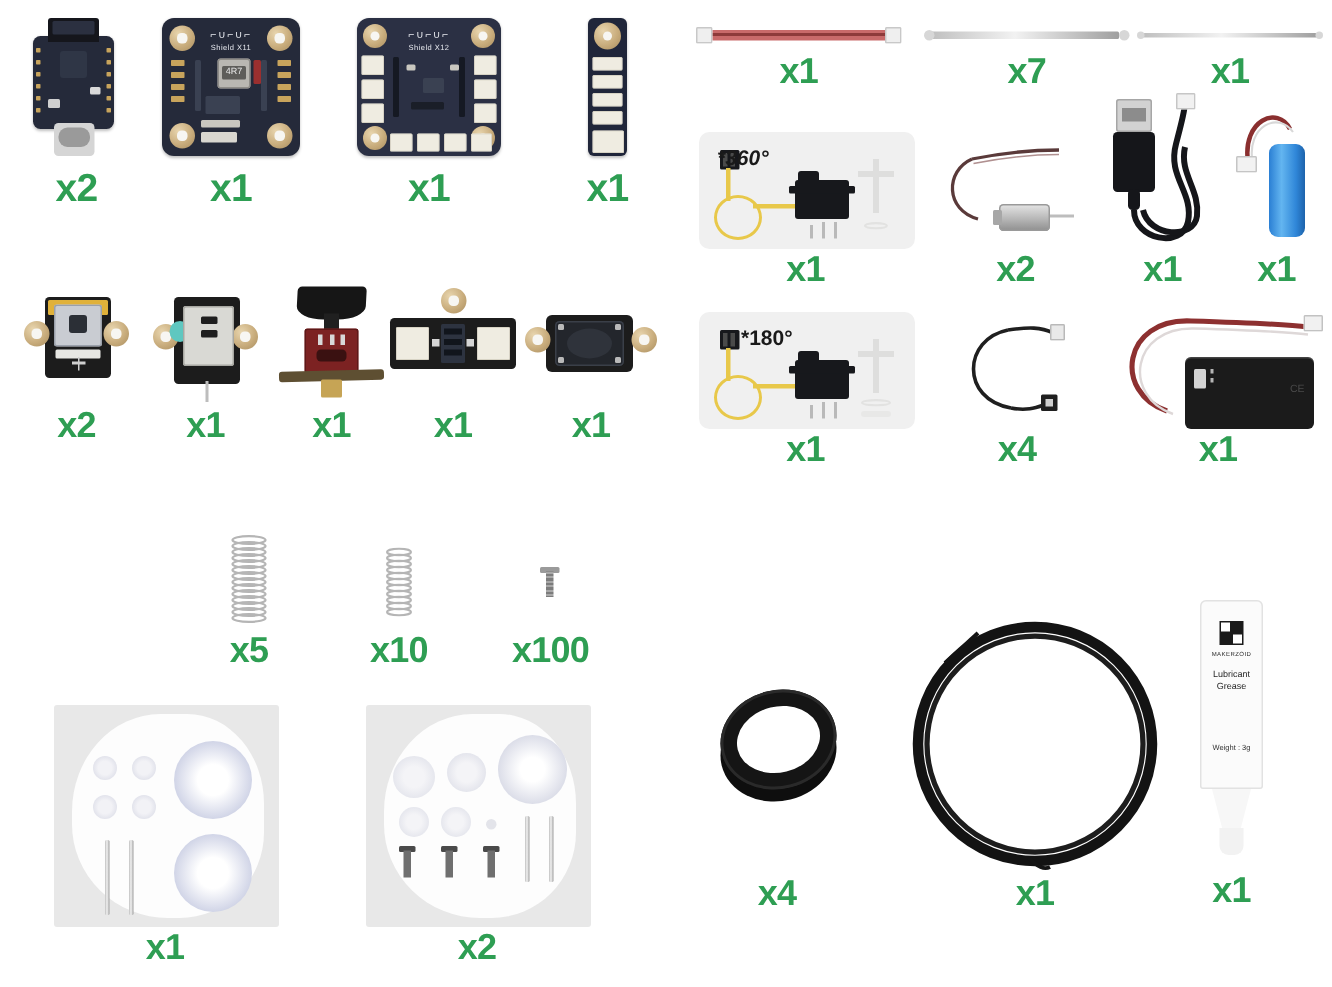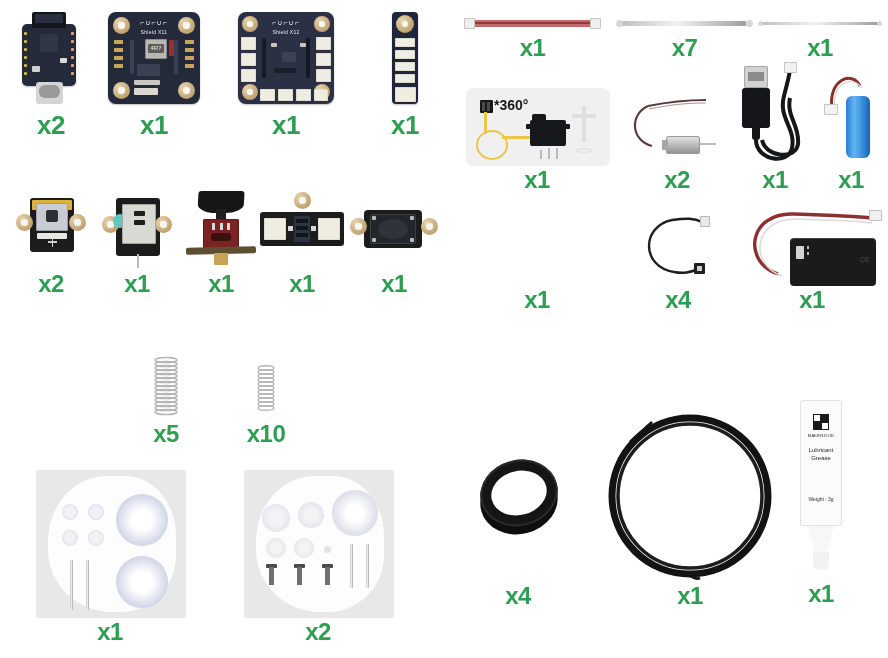--- a/index.html
+++ b/index.html
@@ -304,20 +304,28 @@
             <ellipse cx="40" cy="44" rx="8" ry="2.2"></ellipse>
           <ellipse cx="40" cy="48" rx="8" ry="2.2"></ellipse>
             <ellipse cx="40" cy="52" rx="8" ry="2.2"></ellipse>
           <ellipse cx="40" cy="56" rx="8" ry="2.2"></ellipse>
         </g>
       </svg>
     </div>
     <div class="qty s24" style="top:68px;">x10</div>
   </div>
 
+  <div class="cell" style="left:326px;top:360px;width:82px;height:90px;">
+    <div class="art" style="height:62px;">
+      <div style="position:absolute;left:34px;top:18px;width:13px;height:4px;background:#9a9a9a;border-radius:1px;"></div>
+      <div style="position:absolute;left:38px;top:21px;width:5px;height:17px;
+                  background:repeating-linear-gradient(180deg,#a8a8a8 0 1.5px,#7c7c7c 1.5px 3px);"></div>
+    </div>
+    <div class="qty s24" style="top:60px;">x100</div>
+  </div>
 
   <div class="cell" style="left:32px;top:468px;width:156px;height:182px;">
     <div class="art" style="height:152px;">
       <div class="bag" style="left:4px;top:2px;width:150px;height:148px;"></div>
       <div class="bagwhite" style="left:16px;top:8px;width:128px;height:136px;"></div>
 
       <div class="gear" style="left:30px;top:36px;width:16px;height:16px;background:radial-gradient(circle,#f2f2f6 40%,#d3d5e2 100%);"></div>
       <div class="gear" style="left:56px;top:36px;width:16px;height:16px;background:radial-gradient(circle,#f2f2f6 40%,#d3d5e2 100%);"></div>
       <div class="gear" style="left:30px;top:62px;width:16px;height:16px;background:radial-gradient(circle,#f2f2f6 40%,#d3d5e2 100%);"></div>
       <div class="gear" style="left:56px;top:62px;width:16px;height:16px;background:radial-gradient(circle,#f2f2f6 40%,#d3d5e2 100%);"></div>
@@ -386,21 +394,21 @@
   </div>
 
   <div class="cell" style="left:462px;top:88px;width:150px;height:110px;">
     <div class="art" style="height:82px;">
       <div class="wirebag" style="left:4px;top:0px;width:144px;height:78px;"></div>
 
       <div class="plug" style="left:18px;top:12px;width:13px;height:13px;"></div>
       <div style="position:absolute;left:20px;top:14px;width:3px;height:9px;background:#4a4a4a;"></div>
       <div style="position:absolute;left:25px;top:14px;width:3px;height:9px;background:#4a4a4a;"></div>
 
-      <div class="deg" style="left:32px;top:9px;">*360°</div>
+      <div class="deg" style="left:16px;top:9px;font-style:italic;">*360°</div>
 
       <div style="position:absolute;left:22px;top:24px;width:3px;height:22px;background:#e8c84a;"></div>
       <div class="ylw" style="left:14px;top:42px;width:28px;height:26px;border-color:#e8c84a;"></div>
       <div style="position:absolute;left:40px;top:48px;width:32px;height:3px;background:#e8c84a;"></div>
 
       <div class="srv-top" style="left:70px;top:26px;width:14px;height:7px;"></div>
       <div class="srv-body" style="left:68px;top:32px;width:36px;height:26px;"></div>
       <div style="position:absolute;left:64px;top:36px;width:44px;height:5px;background:#17181c;border-radius:1px;"></div>
 
       <div class="screwicon" style="left:78px;top:62px;width:2px;height:9px;"></div>
@@ -459,20 +467,41 @@
       </svg>
       <div style="position:absolute;left:6px;top:42px;width:14px;height:11px;background:#f2f2f2;
                   box-shadow:inset 0 0 0 1px #c5c5c5;border-radius:1px;"></div>
       <div style="position:absolute;left:28px;top:34px;width:24px;height:62px;border-radius:6px;
                   background:linear-gradient(90deg,#2a7fd4,#63b5f0 35%,#2f86d8 75%,#1d63ab);"></div>
     </div>
     <div class="qty s24" style="top:104px;">x1</div>
   </div>
 
   <div class="cell" style="left:462px;top:208px;width:150px;height:110px;">
+    <div class="art" style="height:82px;">
+      <div class="wirebag" style="left:4px;top:0px;width:144px;height:78px;"></div>
+      <div class="plug" style="left:18px;top:12px;width:13px;height:13px;"></div>
+      <div style="position:absolute;left:20px;top:14px;width:3px;height:9px;background:#4a4a4a;"></div>
+      <div style="position:absolute;left:25px;top:14px;width:3px;height:9px;background:#4a4a4a;"></div>
+      <div class="deg" style="left:32px;top:9px;">*180°</div>
+      <div style="position:absolute;left:22px;top:24px;width:3px;height:22px;background:#e8c84a;"></div>
+      <div class="ylw" style="left:14px;top:42px;width:28px;height:26px;border-color:#e8c84a;"></div>
+      <div style="position:absolute;left:40px;top:48px;width:32px;height:3px;background:#e8c84a;"></div>
+      <div class="srv-top" style="left:70px;top:26px;width:14px;height:7px;"></div>
+      <div class="srv-body" style="left:68px;top:32px;width:36px;height:26px;"></div>
+      <div style="position:absolute;left:64px;top:36px;width:44px;height:5px;background:#17181c;border-radius:1px;"></div>
+      <div class="screwicon" style="left:78px;top:62px;width:2px;height:9px;"></div>
+      <div class="screwicon" style="left:86px;top:60px;width:2px;height:11px;"></div>
+      <div class="screwicon" style="left:94px;top:60px;width:2px;height:11px;"></div>
+      <div style="position:absolute;left:120px;top:18px;width:4px;height:36px;background:#dededd;"></div>
+      <div style="position:absolute;left:110px;top:26px;width:24px;height:4px;background:#dededd;"></div>
+      <div style="position:absolute;left:112px;top:58px;width:20px;height:5px;border-radius:50%;
+                  background:transparent;box-shadow:inset 0 0 0 1.5px #e2e2e1;"></div>
+      <div style="position:absolute;left:112px;top:66px;width:20px;height:4px;background:#e8e8e7;border-radius:2px;"></div>
+    </div>
     <div class="qty s24" style="top:78px;">x1</div>
   </div>
 
   <div class="cell" style="left:628px;top:208px;width:100px;height:110px;">
     <div class="art" style="height:82px;">
       <svg width="100" height="82" viewBox="0 0 100 82">
         <path d="M44 12 C14 18, 12 58, 46 64" stroke="#1f1f1f" stroke-width="2.4" fill="none"></path>
         <path d="M44 12 C58 10, 66 10, 74 14" stroke="#1f1f1f" stroke-width="2.4" fill="none"></path>
         <path d="M46 64 C56 66, 62 64, 68 62" stroke="#1f1f1f" stroke-width="2.4" fill="none"></path>
       </svg>

